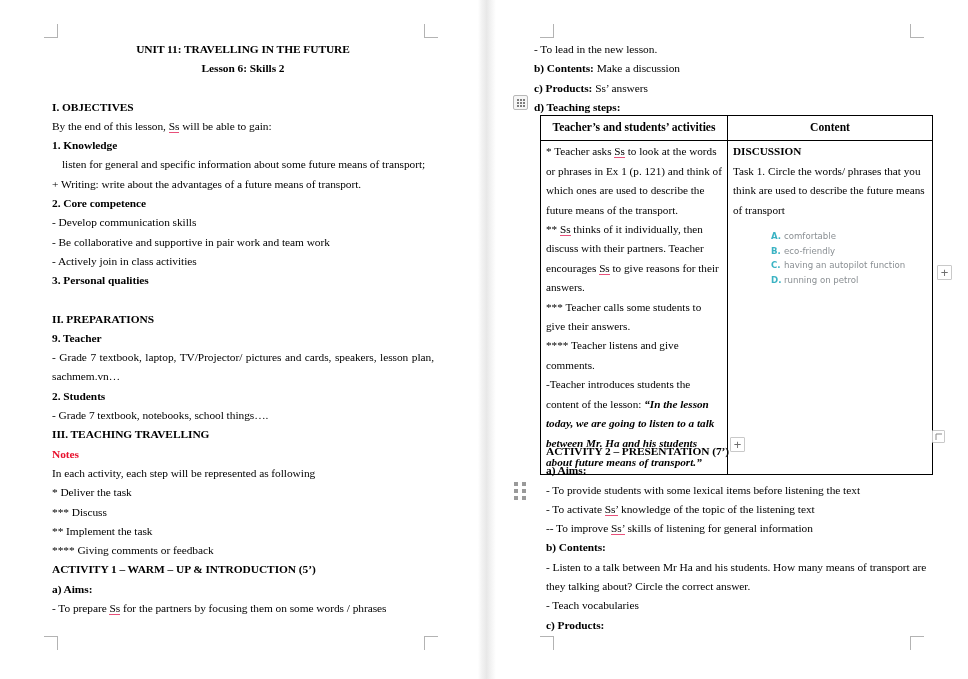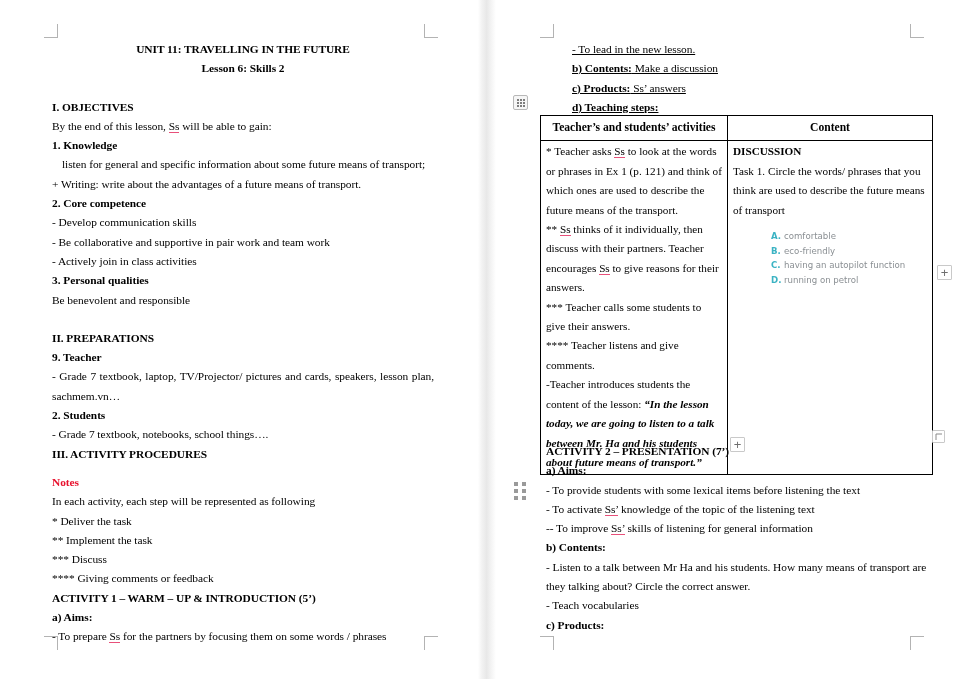--- a/index.html
+++ b/index.html
@@ -62,21 +62,21 @@
     color: #000000;
     letter-spacing: -0.05px;
   }
   .col-left  { left: 52px;  top: 40px;  width: 382px; }
 
   p { margin: 0; padding: 0; }
   .b   { font-weight: bold; }
   .ctr { text-align: center; }
   .just{ text-align: justify; }
   .ital{ font-style: italic; }
-  .red { color: #e8112d; font-weight: bold; margin-top: 9px; }
+  .red { color: #e8112d; font-weight: bold; }
   .indent { padding-left: 10px; }
   .spacer { height: 19px; }
 
   
   .sq {
     border-bottom: 1.6px solid #e8507a;
     padding-bottom: 0px;
   }
 
   
@@ -216,35 +216,34 @@
       <p class="b">I. OBJECTIVES</p>
       <p><span>By the end of this lesson, </span><span class="sq">Ss</span><span> will be able to gain:</span></p>
       <p class="b">1. Knowledge</p>
       <p class="indent">listen for general and specific information about some future means of transport;</p>
       <p>+ Writing: write about the advantages of a future means of transport.</p>
       <p class="b">2. Core competence</p>
       <p>- Develop communication skills</p>
       <p>- Be collaborative and supportive in pair work and team work</p>
       <p>- Actively join in class activities</p>
       <p class="b">3. Personal qualities</p>
-      <p>Be benevolent and responsible</p>
 
       <div class="spacer"></div>
 
       <p class="b">II. PREPARATIONS</p>
       <p class="b">9. Teacher</p>
       <p class="just">- Grade 7 textbook, laptop, TV/Projector/ pictures and cards, speakers, lesson plan, sachmem.vn…</p>
       <p class="b">2. Students</p>
       <p>- Grade 7 textbook, notebooks, school things….</p>
-      <p class="b">III. ACTIVITY PROCEDURES</p>
+      <p class="b">III. TEACHING TRAVELLING</p>
       <p class="red">Notes</p>
       <p>In each activity, each step will be represented as following</p>
       <p>* Deliver the task</p>
+      <p>*** Discuss</p>
       <p>** Implement the task</p>
-      <p>*** Discuss</p>
       <p>**** Giving comments or feedback</p>
       <p class="b">ACTIVITY 1 – WARM – UP &amp; INTRODUCTION (5’)</p>
       <p class="b">a) Aims:</p>
       <p><span>- To prepare </span><span class="sq">Ss</span><span> for the partners by focusing them on some words / phrases</span></p>
 
     </div>
   </div>
 
   <div class="page-gap"></div>
 
@@ -262,21 +261,21 @@
         <i class="h"></i>
         <i class="v"></i>
       </div>
     <div class="crop br" style="left:414px;top:636px;">
         <i class="h"></i>
         <i class="v"></i>
       </div>
 
   </div>
 
-  <div class="body-text" style="left:572px; top:40px; width:386px;text-decoration:underline;">
+  <div class="body-text" style="left:534px; top:40px; width:386px;">
     <p>- To lead in the new lesson.</p>
     <p><span class="b">b) Contents:</span><span> Make a discussion</span></p>
     <p><span class="b">c) Products:</span><span> Ss’ answers</span></p>
     <p class="b">d) Teaching steps:</p>
   </div>
 
   <table class="tbl">
     <thead>
       <tr>
         <th class="c1">Teacher’s and students’ activities</th>

